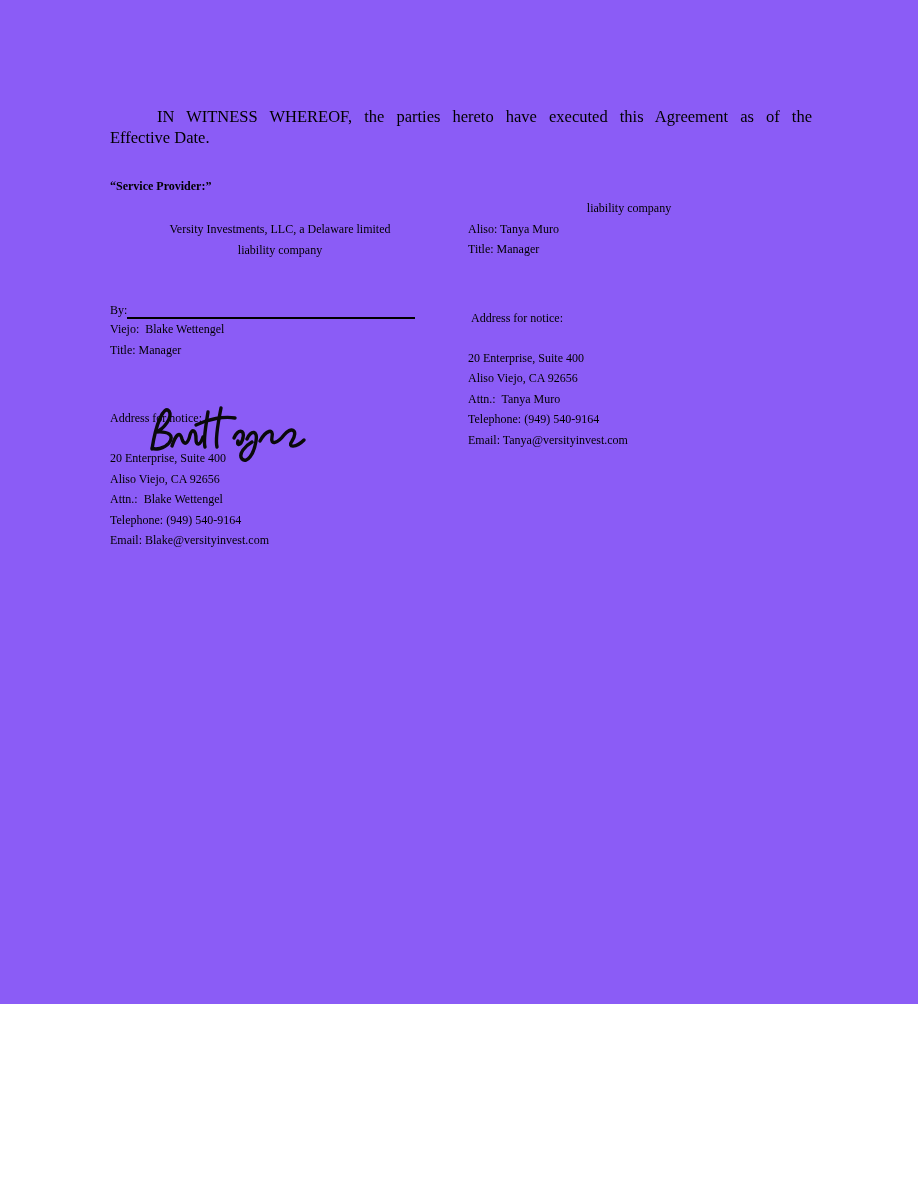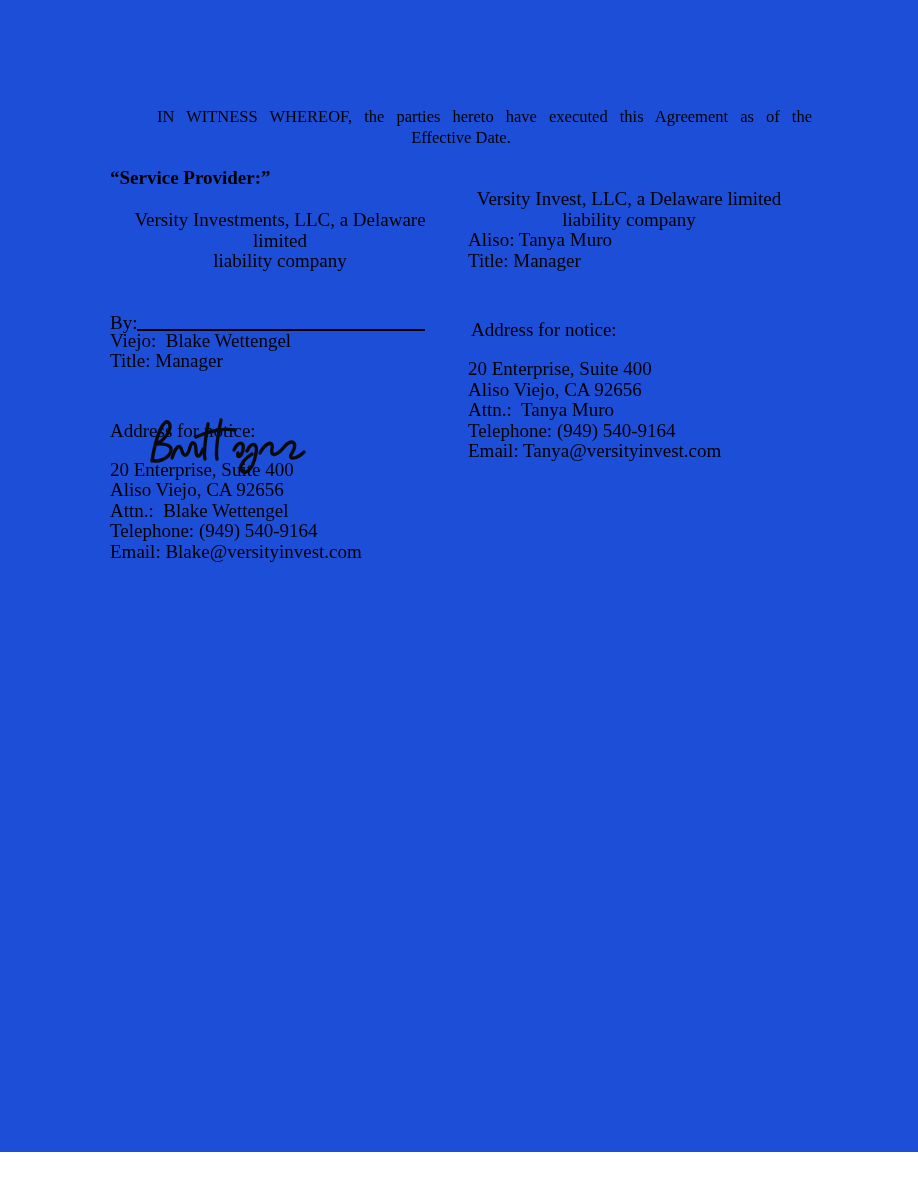--- a/index.html
+++ b/index.html
@@ -3,48 +3,48 @@
 <meta charset="utf-8">
 <style>
   html, body {
     margin: 0;
     padding: 0;
     background: #ffffff;
   }
   .page {
     position: relative;
     width: 918px;
-    height: 1152px;
-    background: #1d4ed8;
+    height: 1004px;
+    background: #8b5cf6;
     font-family: "Liberation Serif", "DejaVu Serif", serif;
     color: #000000;
     overflow: hidden;
   }
   
   .witness {
     position: absolute;
     left: 110px;
     top: 106px;
     width: 702px;
     font-size: 16.5px;
     line-height: 21px;
   }
   .witness-line1 {
     text-indent: 47px;
     text-align: justify;
     text-align-last: justify;
   }
   .witness-line2 {
-    text-align: center;
+    text-align: left;
   }
   
   .party-col {
     position: absolute;
-    top: 167px;
-    font-size: 19px;
+    top: 176px;
+    font-size: 12px;
     line-height: 20.5px;
   }
   .party-col.left  { left: 110px; width: 340px; }
   .party-col.right { left: 468px; width: 322px; }
   .party-heading {
     font-weight: bold;
     line-height: 21px;
   }
   .entity {
     margin-top: 22px;
@@ -158,21 +158,20 @@
       <div class="keep-space">Aliso Viejo, CA 92656</div>
       <div class="keep-space">Attn.:  Blake Wettengel</div>
       <div class="keep-space">Telephone: (949) 540-9164</div>
       <div class="keep-space">Email: Blake@versityinvest.com</div>
     </div>
   </div>
 
   <div class="party-col right">
 
     <div class="entity">
-      <div>Versity Invest, LLC, a Delaware limited</div>
       <div>liability company</div>
     </div>
 
 
     <div class="name-row keep-space">Aliso: Tanya Muro</div>
     <div class="title-row">Title: Manager</div>
 
     <div class="address-heading">Address for notice:</div>
 
     <div class="address-block">

